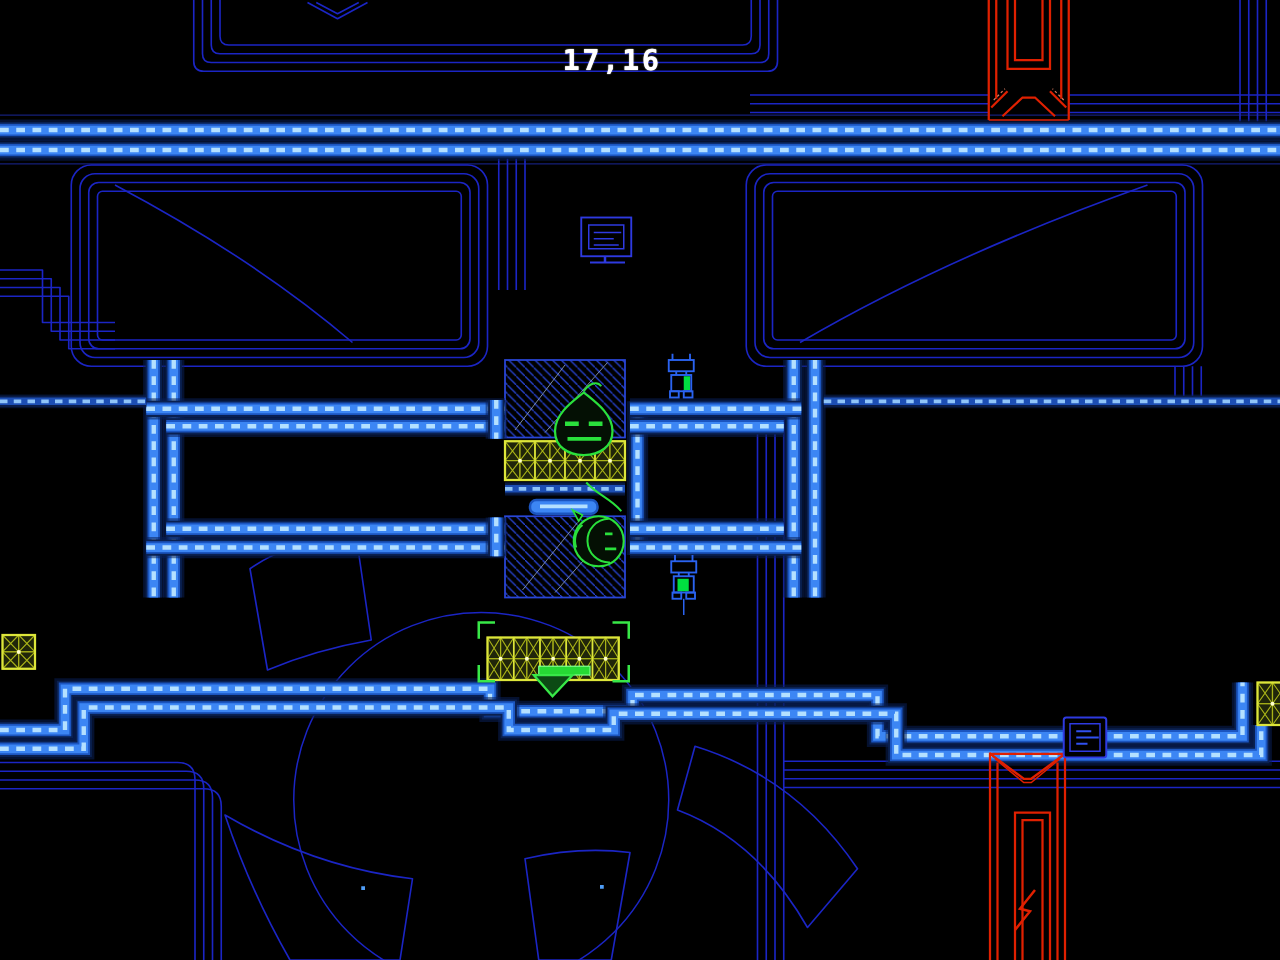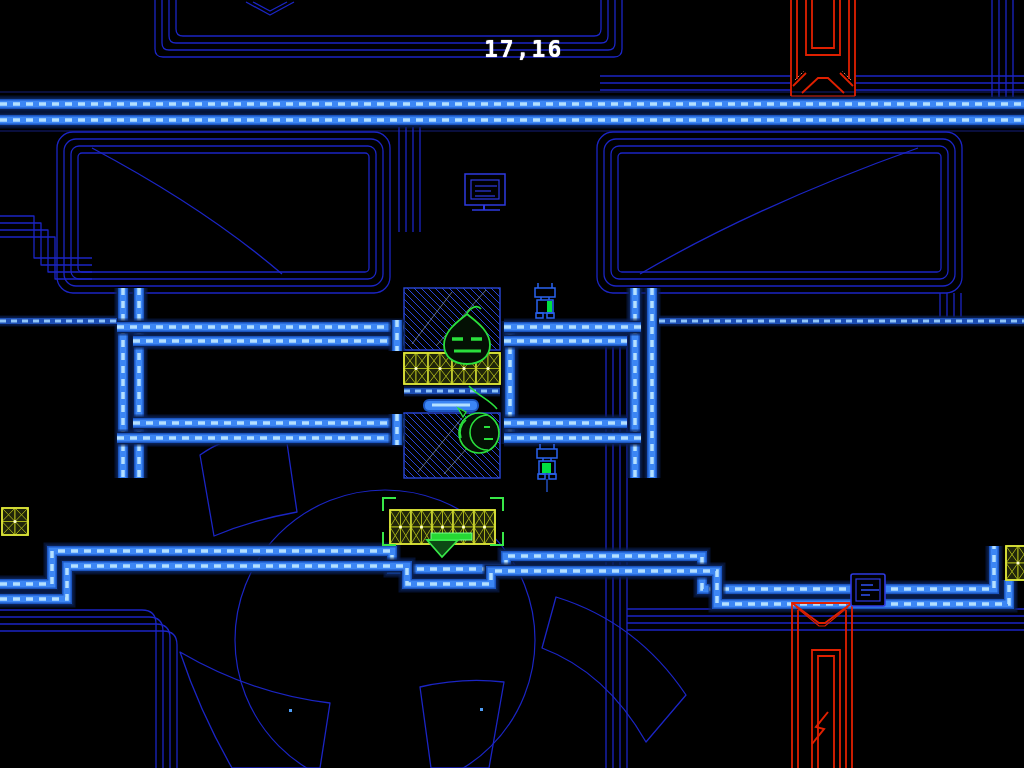--- a/index.html
+++ b/index.html
@@ -1,19 +1,19 @@
 <!DOCTYPE html>
 <html><head>
 <meta charset="utf-8">
 <style>
   html,body{margin:0;padding:0;background:#000;}
   #viewport{position:relative;width:1024px;height:768px;background:#000;overflow:hidden;
             font-family:"DejaVu Sans Mono", monospace;}
   #hud-coords{position:absolute;left:450px;top:36px;color:#fff;font-size:23px;font-weight:bold;
-              letter-spacing:2px;text-shadow:0 0 1px #fff;margin-left:34px;}
+              letter-spacing:2px;text-shadow:0 0 1px #fff;}
   svg{position:absolute;left:0;top:0;}
 </style>
 </head>
 <body>
 
 <div id="viewport">
   <svg id="game-canvas" width="1024" height="768" viewBox="0 0 1024 768">
     <defs>
         <pattern id="hatch" width="7" height="7" patternUnits="userSpaceOnUse">
           <path d="M-2,-2L9,9" stroke="#2946d8" stroke-width="1" fill="none"></path>

